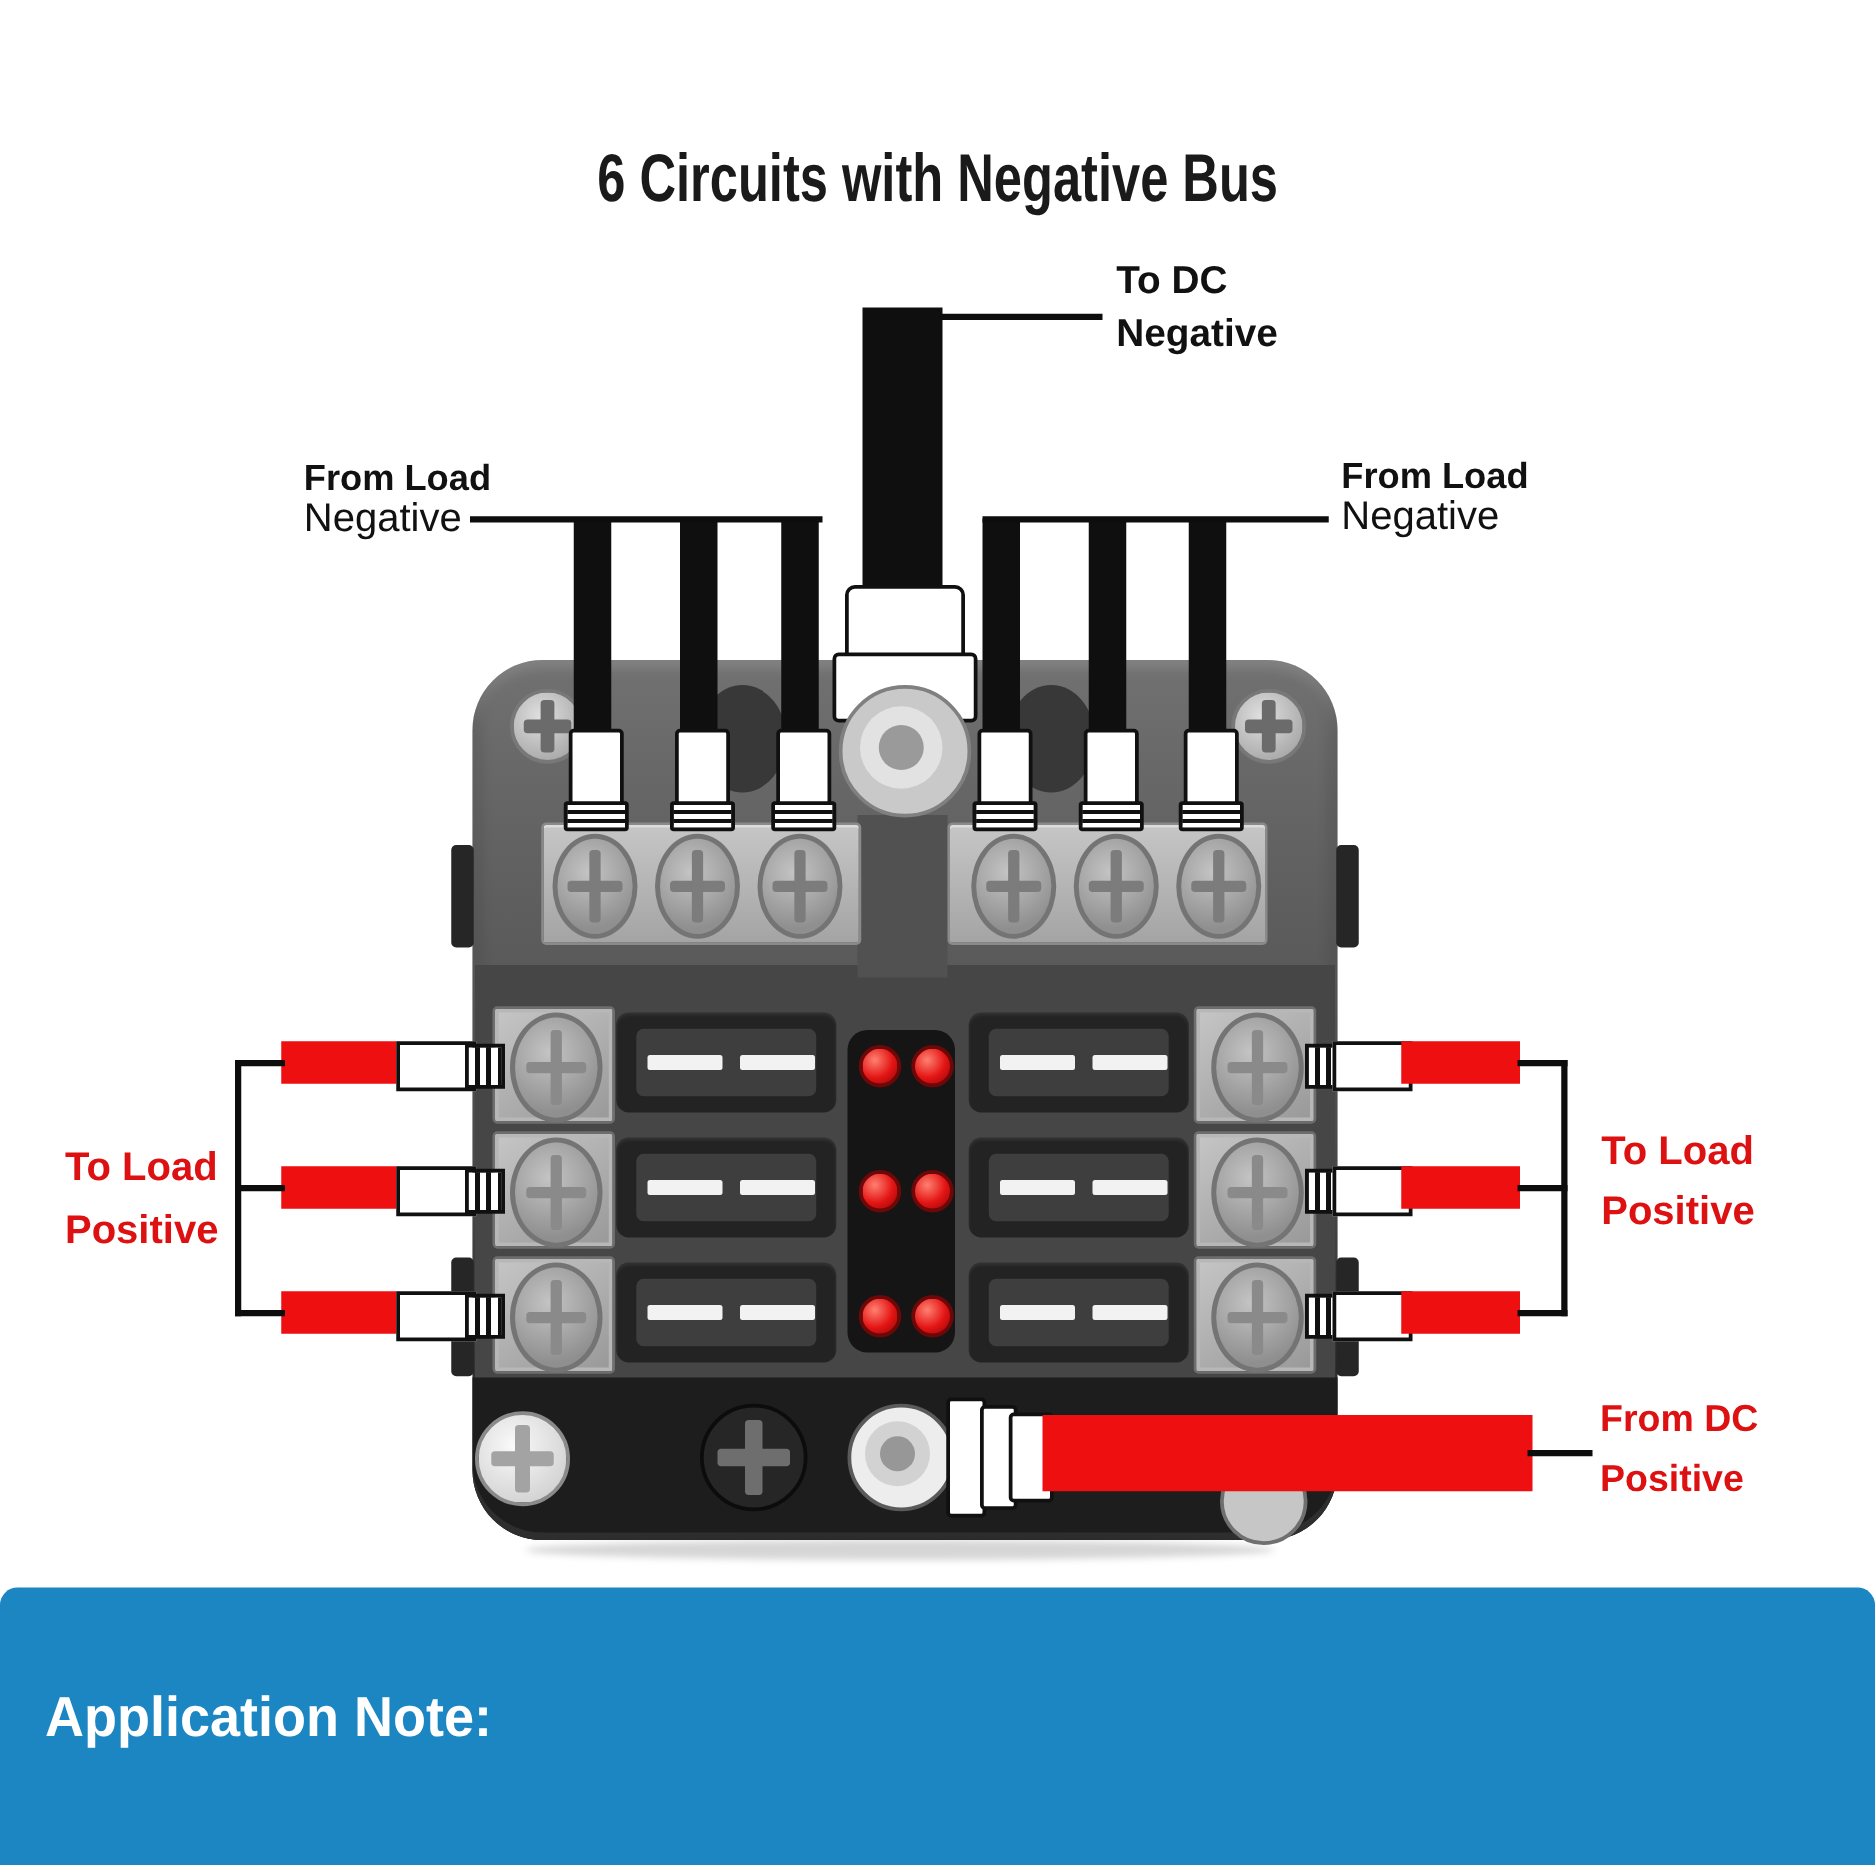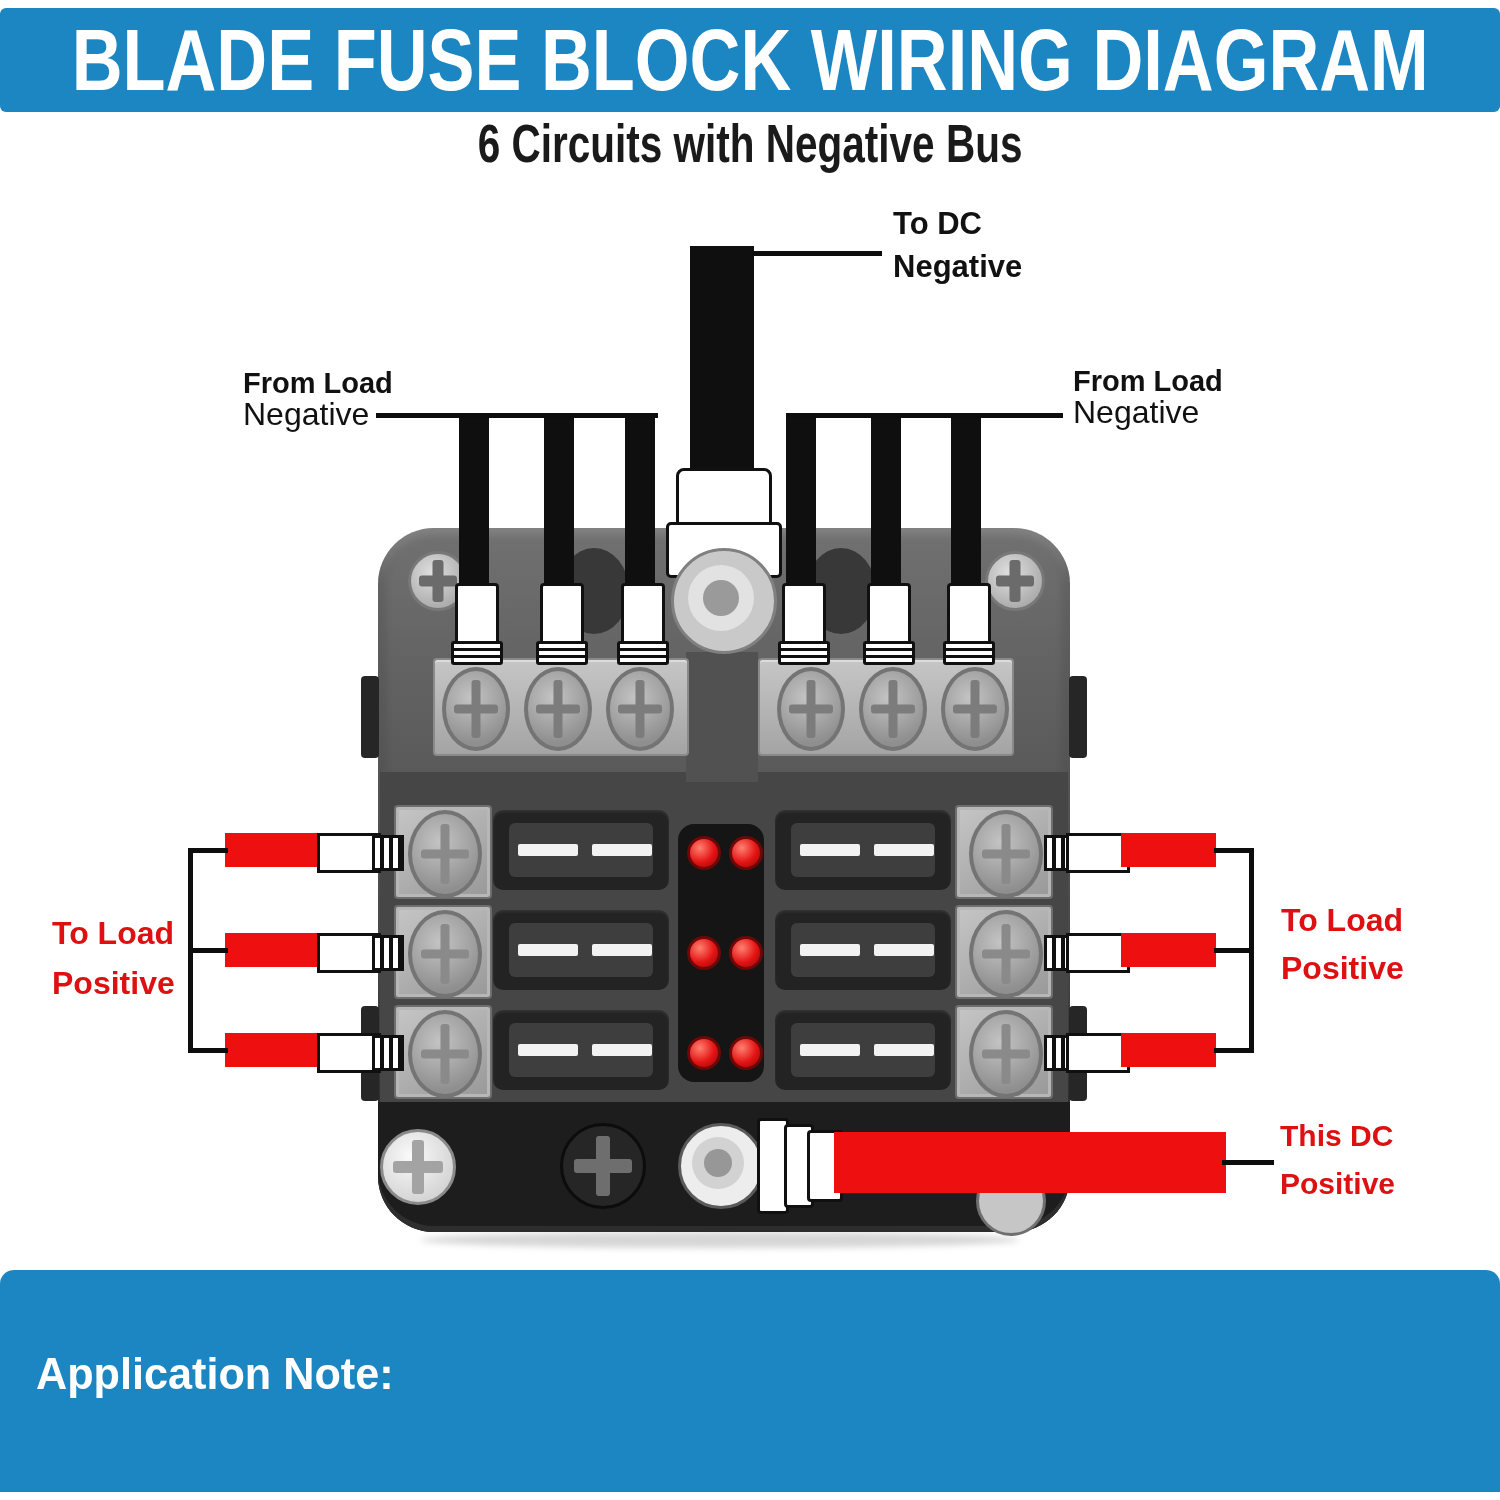--- a/index.html
+++ b/index.html
@@ -79,23 +79,20 @@
 
   .lbl{color:#111;font-weight:bold;font-size:31px;line-height:43px;white-space:nowrap;}
   .lbl .reg{font-weight:normal;font-size:32px;}
   .red-lbl{color:var(--label-red);font-weight:bold;font-size:32px;white-space:nowrap;}
 </style>
 </head>
 <body>
 
 <div class="page">
 
-  <header class="abs banner-top">
-    <h1 class="title" style="margin:0">BLADE FUSE BLOCK WIRING DIAGRAM</h1>
-  </header>
   <div class="abs subtitle-wrap">
     <div class="subtitle">6 Circuits with Negative Bus</div>
   </div>
 
   <div class="abs block-body"></div>
   <div class="abs mid-panel"></div>
   <div class="abs stud-column"></div>
   <div class="abs bottom-band"></div>
   <div class="abs block-shadow"></div>
 
@@ -266,20 +263,20 @@
     <div>To Load</div>
     <div>Positive</div>
   </div>
 
   <div class="abs red-lbl" style="left:1281px;top:896px;line-height:48px">
     <div>To Load</div>
     <div>Positive</div>
   </div>
 
   <div class="abs red-lbl" style="left:1280px;top:1112px;line-height:48px;font-size:30px">
-    <div>This DC</div>
+    <div>From DC</div>
     <div>Positive</div>
   </div>
 
   <footer class="abs banner-bottom"></footer>
   <div class="abs note-heading">Application Note:</div>
 
 </div>
 
 </body></html>

